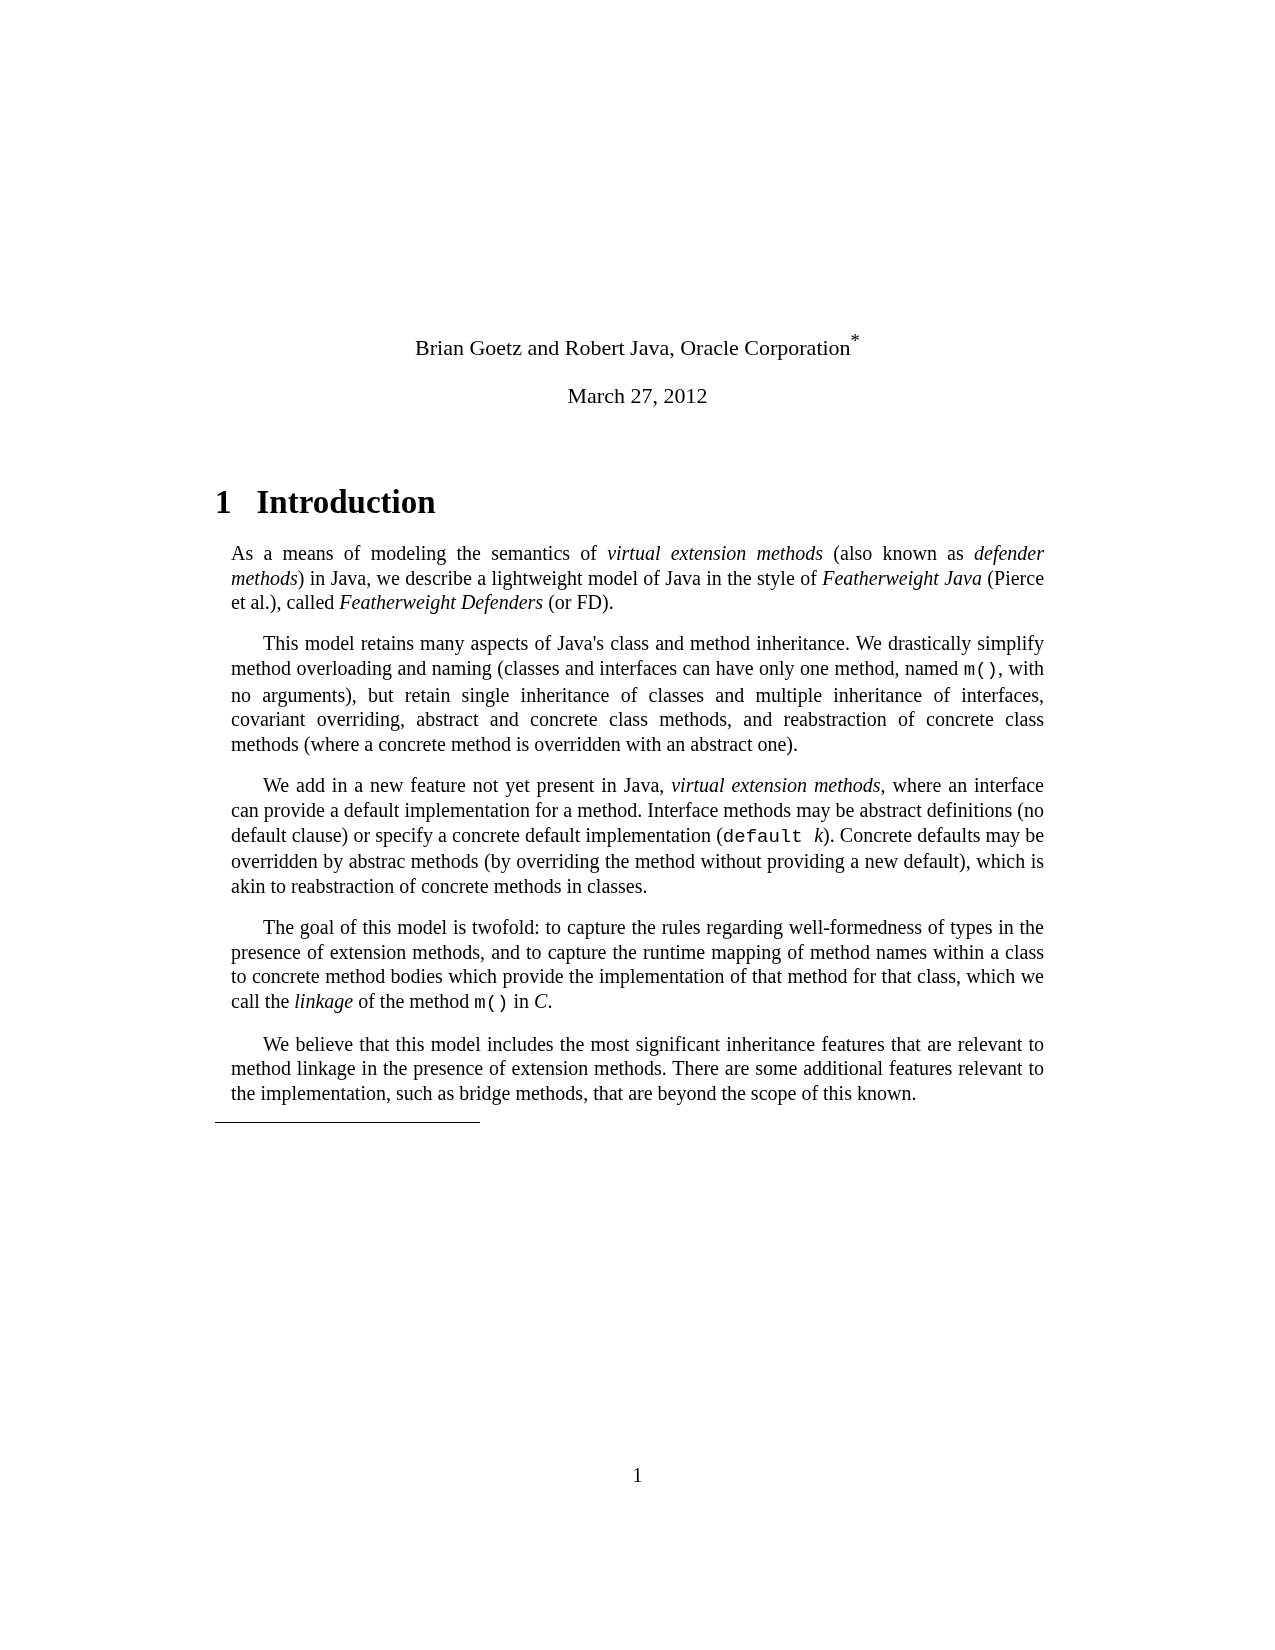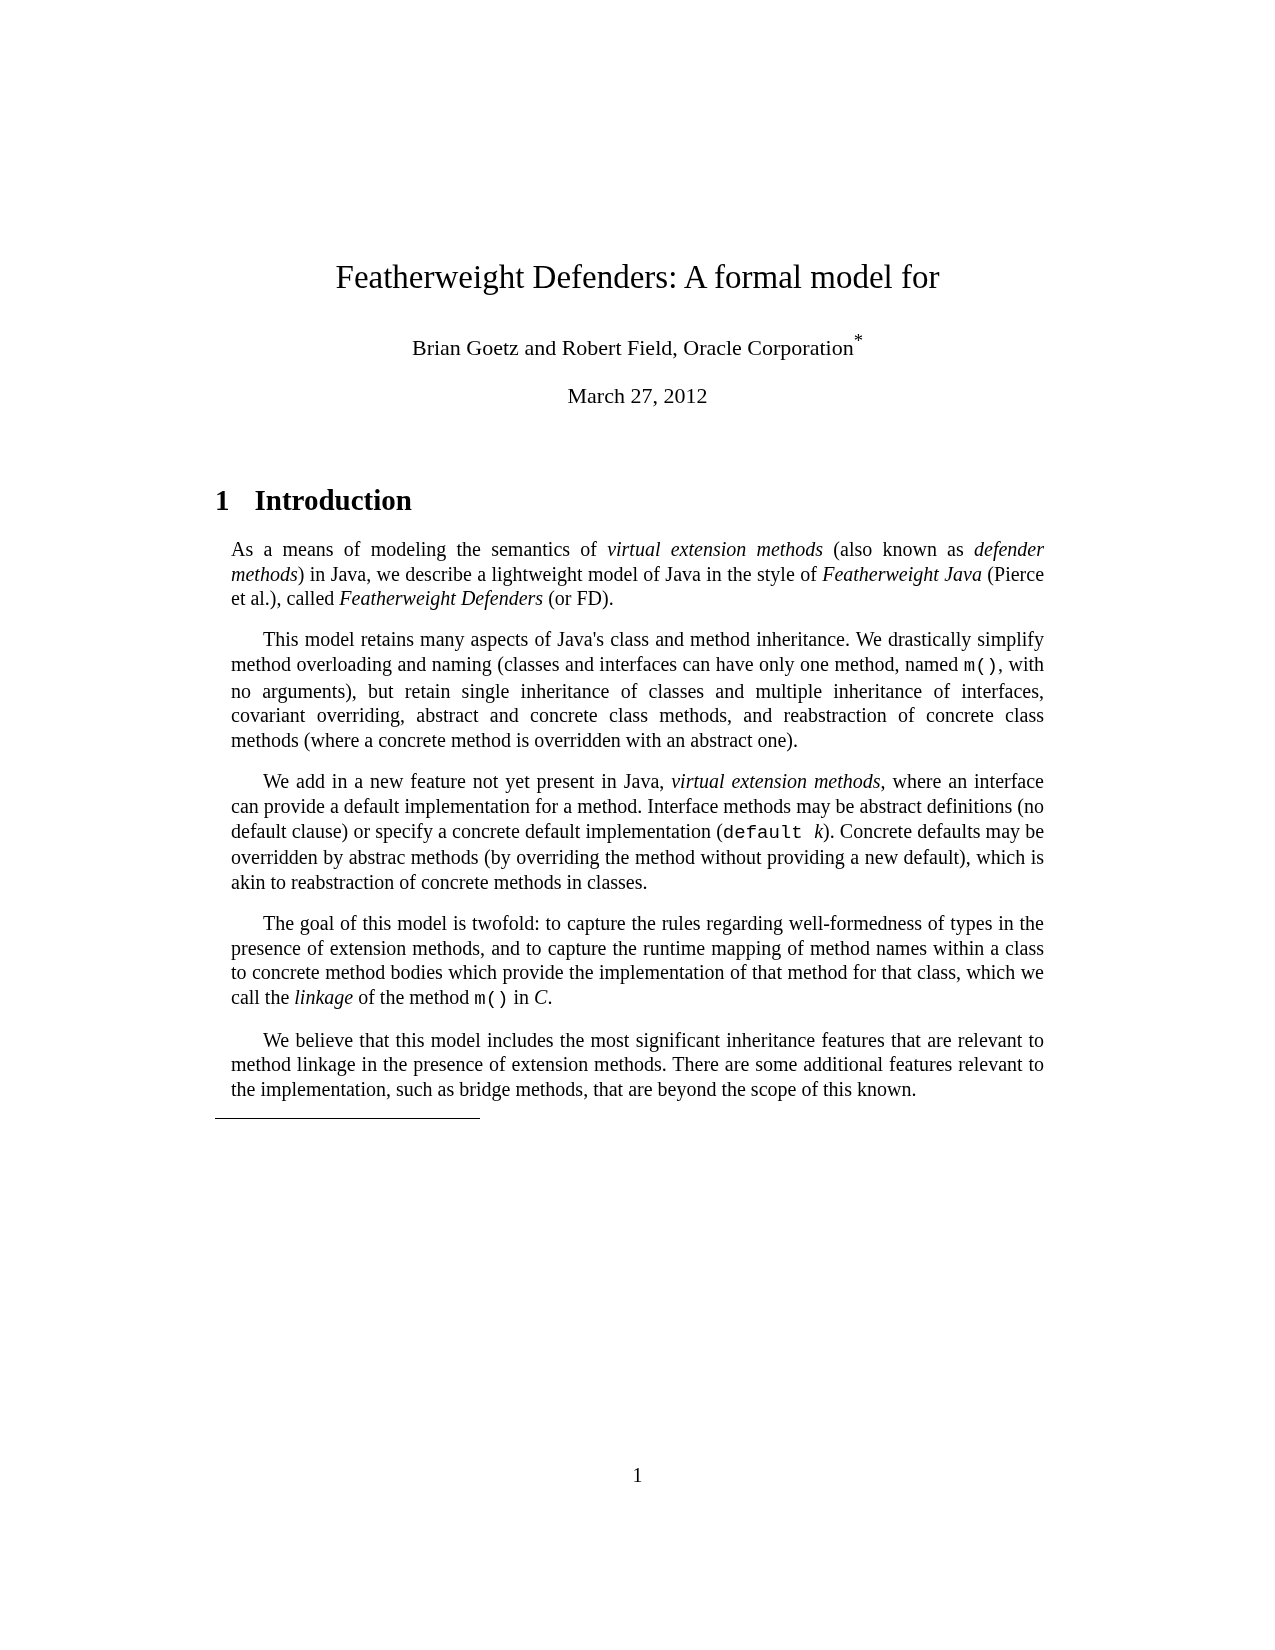--- a/index.html
+++ b/index.html
@@ -28,21 +28,21 @@
       text-align: center;
       font-size: 22px;
       margin-bottom: 22px;
     }
     .date {
       text-align: center;
       font-size: 22px;
       margin-bottom: 75px;
     }
     .section-heading {
-      font-size: 29px;
+      font-size: 33px;
       font-weight: bold;
       margin-bottom: 20px;
     }
     .section-number {
       display: inline-block;
       margin-right: 25px;
     }
     .body-text {
       font-size: 20px;
       line-height: 1.24;
@@ -91,25 +91,25 @@
       text-align: center;
       font-size: 20px;
     }
   </style>
 </head>
 <body>
 
 <div class="page">
 
   <h1 class="title">
-    <span>Featherweight Defenders: A formal model for</span><br>
+    <br>
   </h1>
 
   <div class="authors">
-    <span>Brian Goetz and Robert Field, Oracle Corporation</span><span class="authors-marker">*</span>
+    <span>Brian Goetz and Robert Java, Oracle Corporation</span><span class="authors-marker">*</span>
   </div>
 
   <div class="date">March 27, 2012</div>
 
   <h2 class="section-heading">
     <span class="section-number">1</span><span>Introduction</span>
   </h2>
 
   <div class="body-text">
     <p><span>As a means of modeling the semantics of </span><span class="italic">virtual extension methods</span><span> (also known as </span><span class="italic">defender methods</span><span>) in Java, we describe a lightweight model of Java in the style of </span><span class="italic">Featherweight Java</span><span> (Pierce et al.), called </span><span class="italic">Featherweight Defenders</span><span> (or FD).</span></p>

